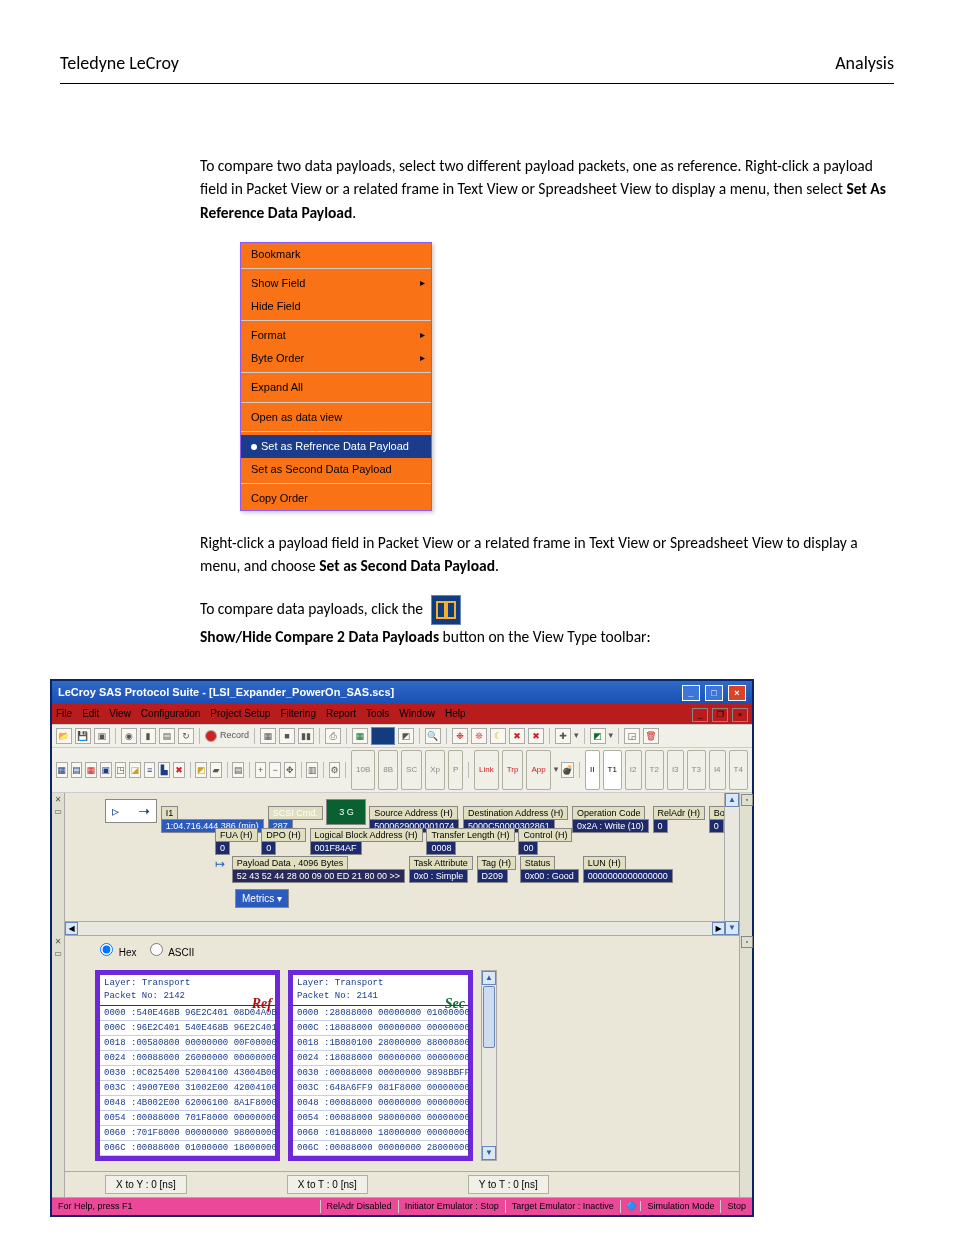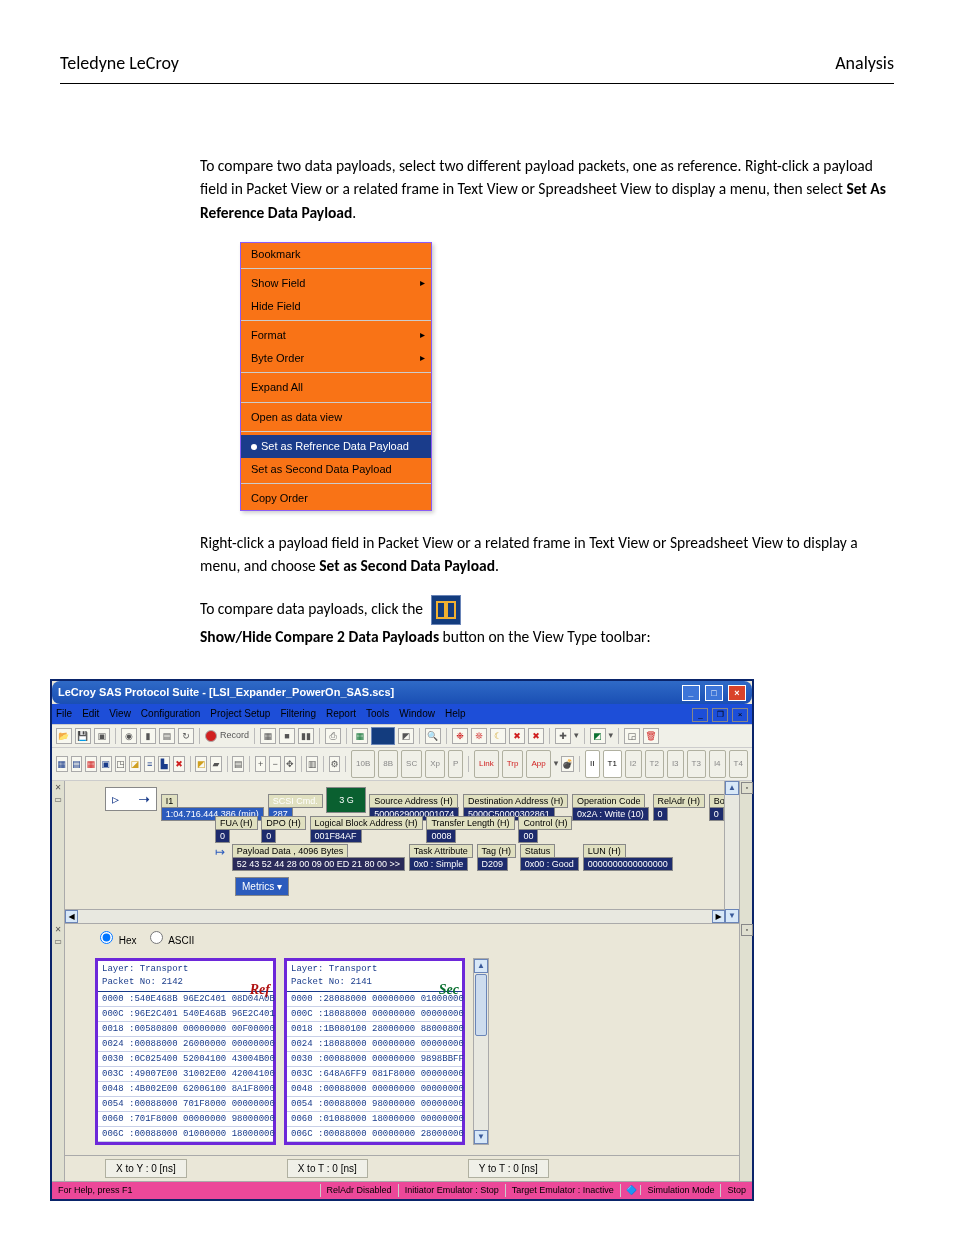--- a/index.html
+++ b/index.html
@@ -95,35 +95,34 @@
   }
   .titlebar {
     background: linear-gradient(#2f6ac7, #1a4fb4);
     color: #fff;
     padding: 3px 6px;
     display: flex;
     justify-content: space-between;
     align-items: center;
     font-weight: bold;
     font-size: 11px;
-    border-radius: 8px;
   }
   .winbtns span {
     display: inline-block;
     width: 16px; height: 14px;
     background: #3d75d8;
     border: 1px solid #fff;
     margin-left: 2px;
     font-size: 9px;
     text-align: center;
     line-height: 14px;
   }
   .winbtns .close { background: #d9432a; }
   .menubar {
-    background: #1d4ed8;
+    background: #b91c1c;
     padding: 2px 4px;
     display: flex;
     gap: 10px;
     font-size: 10px;
     border-bottom: 1px solid #ccc;
     justify-content: space-between;
   }
   .menubar .left { display: flex; gap: 10px; }
   .menubar .right span {
     display: inline-block;
@@ -160,21 +159,21 @@
   }
   .tb-sep {
     width: 1px; height: 16px;
     background: #bbb;
     margin: 0 2px;
   }
   .tb-text { font-size: 9px; color: #555; text-align: center; }
   .tb-red { background: #d02020; }
   .tb-pill {
     border: 1px solid #b0b0a0;
-    padding: 7px 4px;
+    padding: 13px 4px;
     border-radius: 2px;
     font-size: 8px;
     color: #888;
   }
   .tb-pill.on { color: #000; background: #fff; }
 
   .canvas {
     background: #eae7d8;
     position: relative;
     padding: 6px;
@@ -265,21 +264,21 @@
     font-size: 10px;
   }
   .hex-wrap {
     background: #eae7d8;
     padding: 6px 30px 10px;
     display: flex;
     gap: 8px;
     position: relative;
   }
   .hex-box {
-    border: 3px solid #6d28d9;
+    border: 5px solid #6d28d9;
     background: #fff;
     font-family: "Courier New", monospace;
     font-size: 9px;
     width: 175px;
     position: relative;
   }
   .hex-header {
     border-bottom: 1px solid #1a3c8b;
     padding: 2px 4px;
     color: #1a3c8b;

